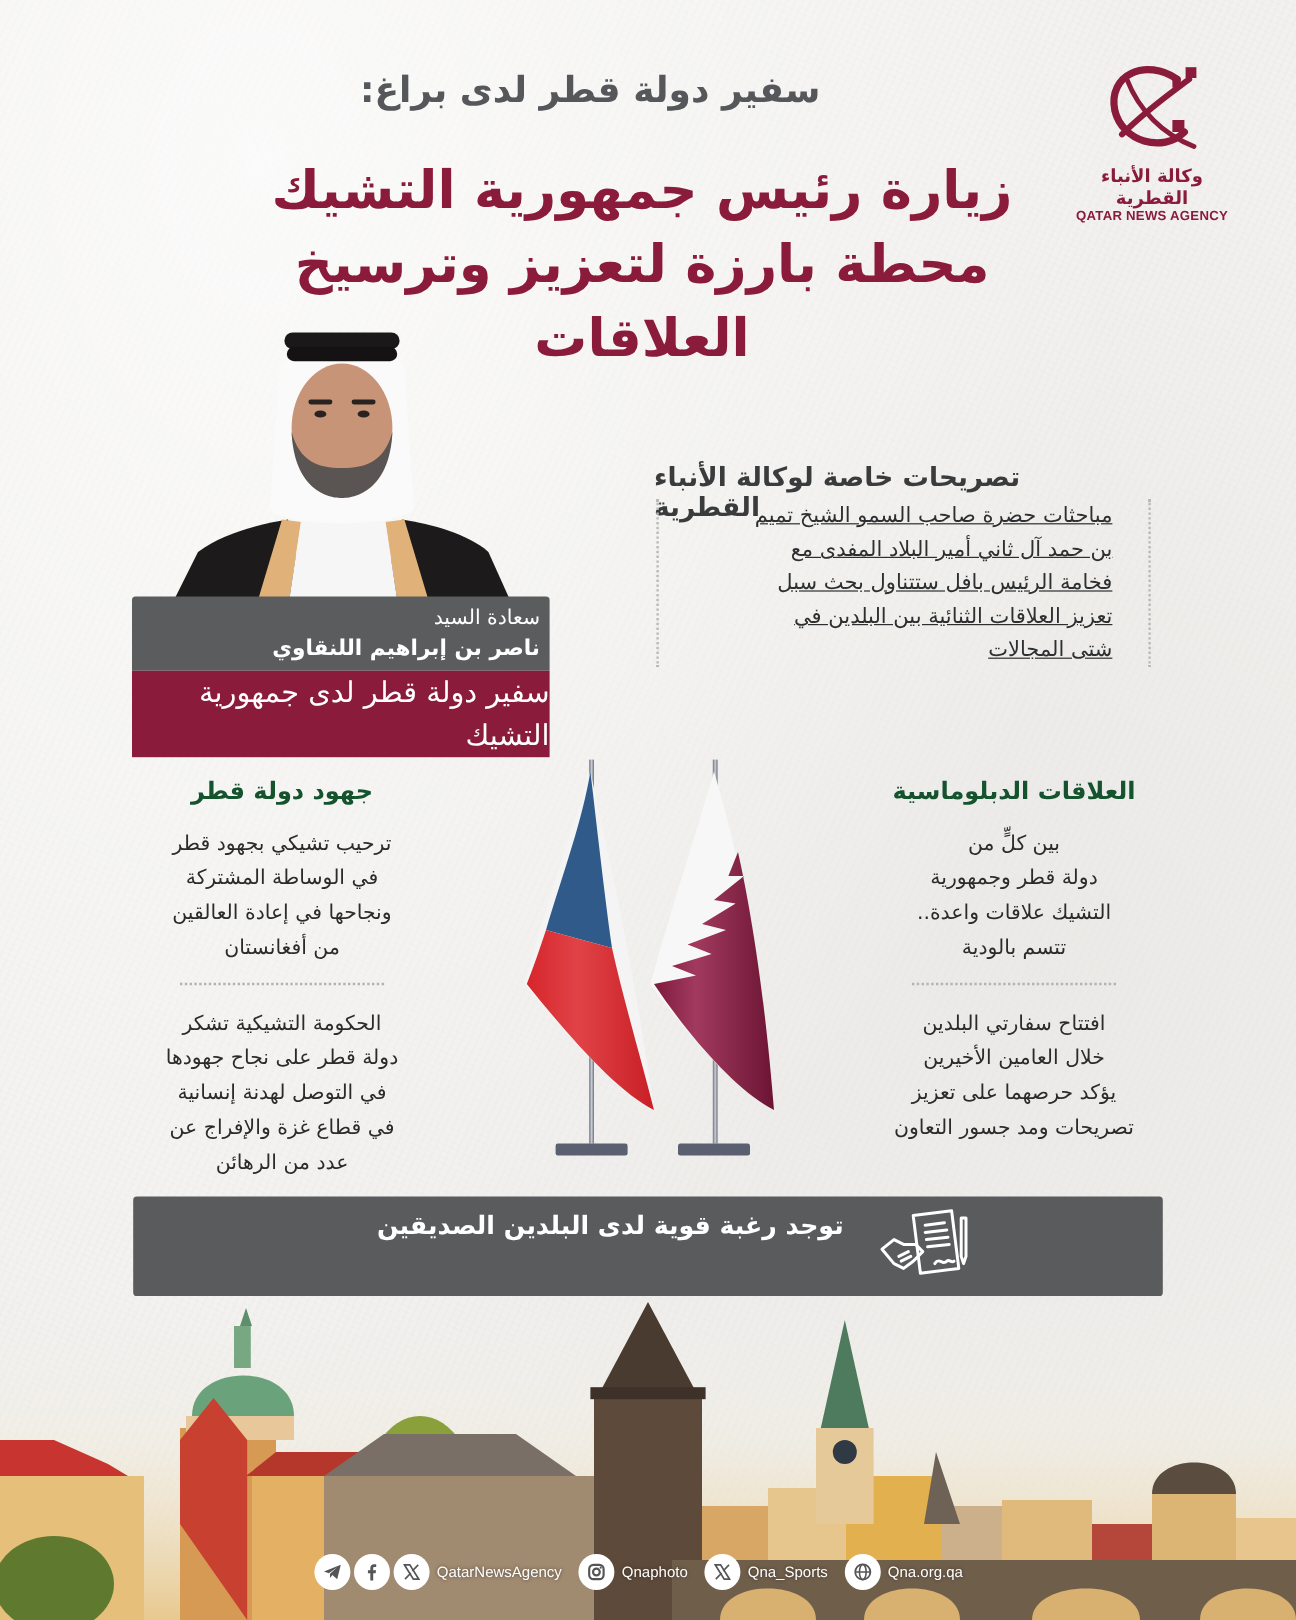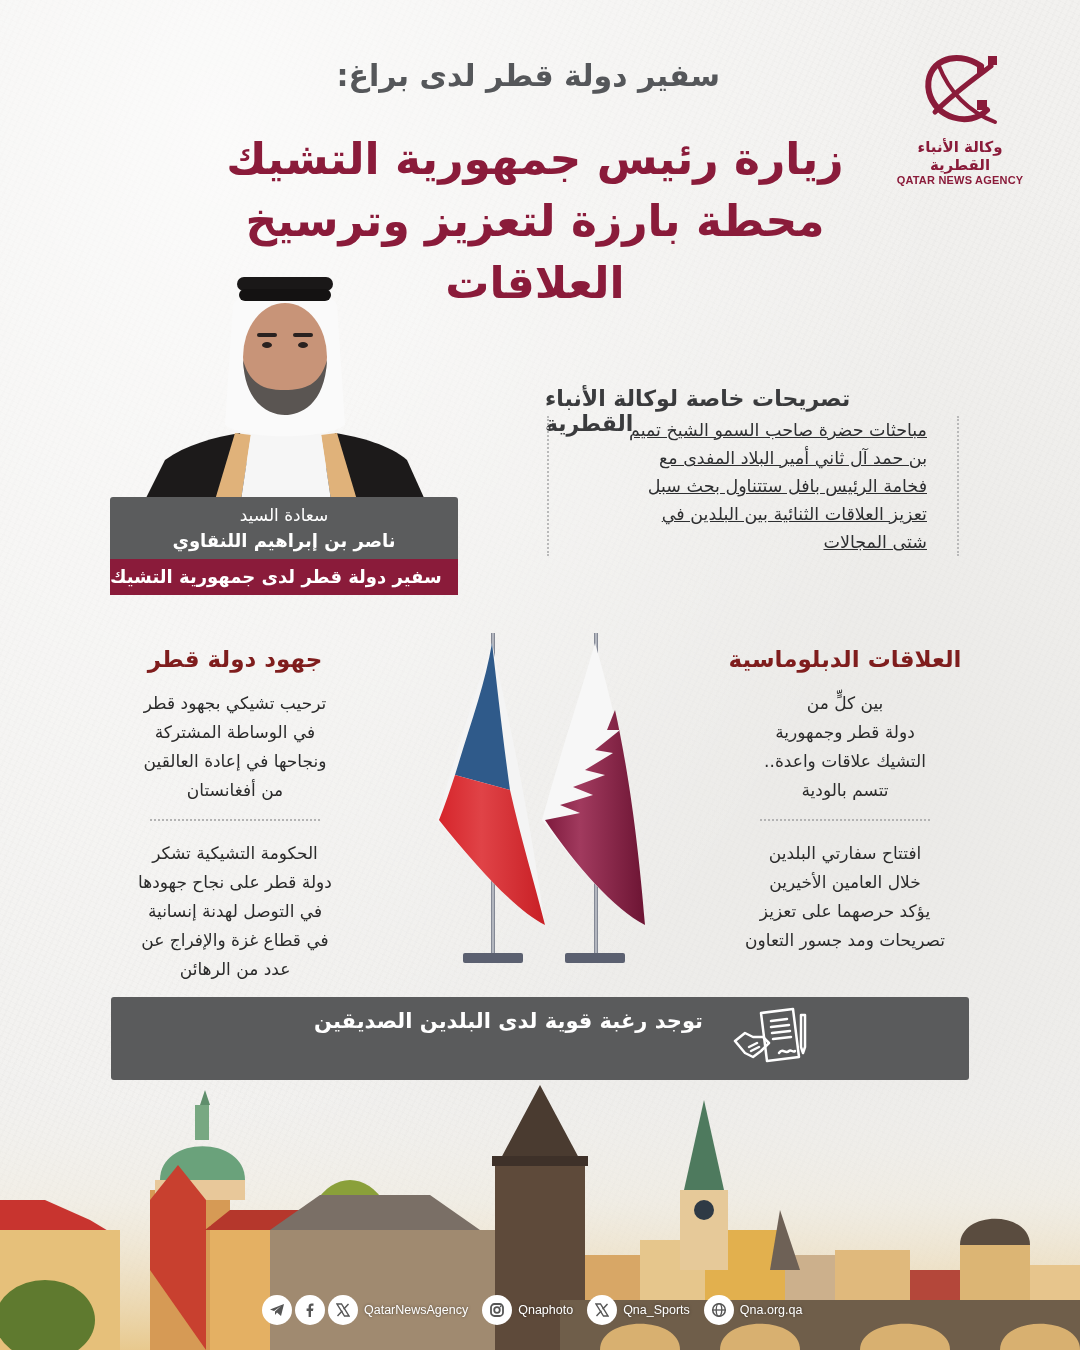--- a/index.html
+++ b/index.html
@@ -17,40 +17,40 @@
   }
   .abs { position: absolute; }
 
   
   .logo { left: 885px; top: 52px; width: 150px; text-align: center; }
   .logo svg { display: block; margin: 0 auto; }
   .logo .ar { color: #8a1b3a; font-weight: bold; font-size: 15px; margin-top: 4px; }
   .logo .en { color: #8a1b3a; font-weight: bold; font-size: 11px; letter-spacing: 0.2px; direction: ltr; font-family: Liberation Sans, sans-serif; }
 
   
-  .kicker { left: 300px; top: 58px; width: 420px; text-align: right; font-size: 30px; color: #55575a; font-weight: bold; }
+  .kicker { left: 300px; top: 58px; width: 420px; text-align: left; font-size: 30px; color: #55575a; font-weight: bold; }
   .title { left: 150px; top: 128px; width: 770px; text-align: center; font-size: 44px; line-height: 62px; color: #8a1b3a; font-weight: bold; }
 
   
   .portrait { left: 145px; top: 265px; width: 280px; height: 235px; overflow: hidden; }
   .portrait svg { width: 100%; height: 100%; display: block; }
 
   .name-card { left: 110px; top: 497px; width: 348px; }
-  .name-card .gray { background: #5b5c5d; color: #fff; text-align: center; padding: 6px 8px 4px; border-radius: 3px 3px 0 0; }
+  .name-card .gray { background: #5b5c5d; color: #fff; padding: 6px 8px 4px; border-radius: 3px 3px 0 0; }
   .name-card .l1 { font-size: 17px; line-height: 24px; }
   .name-card .l2 { font-size: 18px; line-height: 28px; font-weight: bold; }
-  .name-card .maroon { background: #8a1b3a; color: #fff; text-align: left; font-size: 18px; line-height: 36px; font-weight: bold; }
+  .name-card .maroon { background: #8a1b3a; color: #fff; text-align: right; font-size: 24px; line-height: 36px; font-weight: normal; }
 
   
   .stmt-head { left: 545px; top: 342px; width: 400px; text-align: left; font-size: 22px; color: #3a3b3d; font-weight: bold; margin-top: 44px; }
   .stmt-box { left: 547px; top: 416px; width: 412px; height: 140px; border-left: 2px dotted #b9b9b9; border-right: 2px dotted #b9b9b9; padding: 0 30px; text-align: right; font-size: 17.5px; line-height: 28px; color: #2e2f31; text-decoration: underline; }
 
   
   .col { width: 270px; text-align: center; }
-  .col h3 { color: #7f1d1d; font-size: 23px; font-weight: bold; line-height: 32px; margin-bottom: 14px; }
+  .col h3 { color: #14532d; font-size: 20px; font-weight: bold; line-height: 32px; margin-bottom: 14px; }
   .col p { font-size: 17px; line-height: 29px; color: #2b2b2b; }
   .col .sep { width: 170px; height: 0; border-top: 2px dotted #b3b3b3; margin: 14px auto 18px; }
   .col-left { left: 100px; top: 643px; }
   .col-right { left: 710px; top: 643px; }
 
   
   .flags { left: 425px; top: 625px; width: 230px; height: 345px; }
 
   
   .trade { left: 111px; top: 997px; width: 858px; height: 83px; background: #5a5b5c; border-radius: 3px; }

